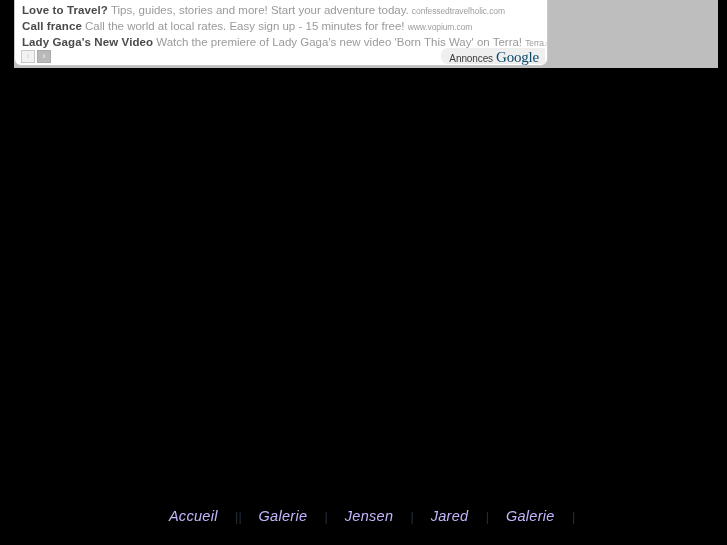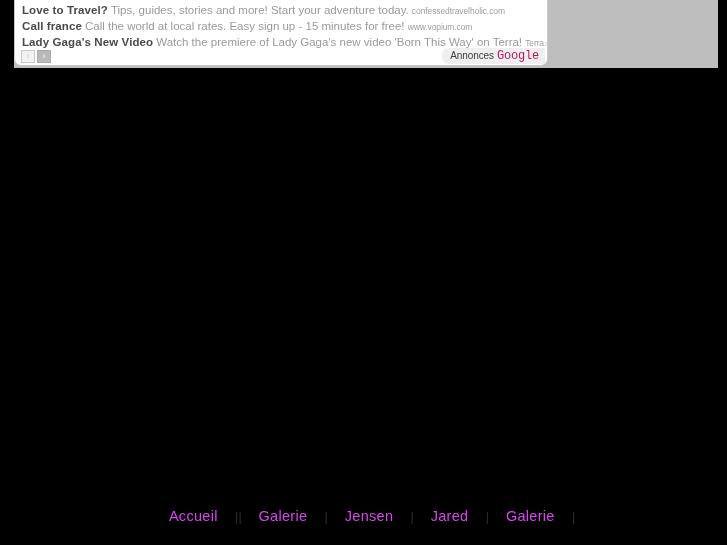--- a/index.html
+++ b/index.html
@@ -110,42 +110,43 @@
     background: #efefef;
     border-radius: 7px 0 0 7px;
     padding: 1px 6px 1px 8px;
   }
   #ad-brand .annonces {
     font-size: 10px;
     color: #3c3c3c;
     letter-spacing: -0.1px;
   }
   #ad-brand .google {
-    font-family: Liberation Mono, monospace;
-    font-size: 12px;
-    color: #be185d;
+    font-family: Liberation Serif, serif;
+    font-size: 15px;
+    color: #0c4a6e;
     letter-spacing: -0.2px;
   }
 
   
   #bottom-nav {
     position: absolute;
     left: 0;
     top: 503px;
     width: 727px;
     height: 26px;
     display: flex;
     align-items: center;
     justify-content: center;
     gap: 0px;
   }
   .nav-link {
     font-family: "Liberation Sans", sans-serif;
+    font-style: italic;
     font-size: 14.5px;
-    color: #d946ef;
+    color: #c4b5fd;
     letter-spacing: 0.3px;
     text-decoration: none;
     padding: 0 17px;
     white-space: nowrap;
   }
   .nav-sep {
     font-style: italic;
     font-size: 13px;
     color: #242d38;
     user-select: none;

